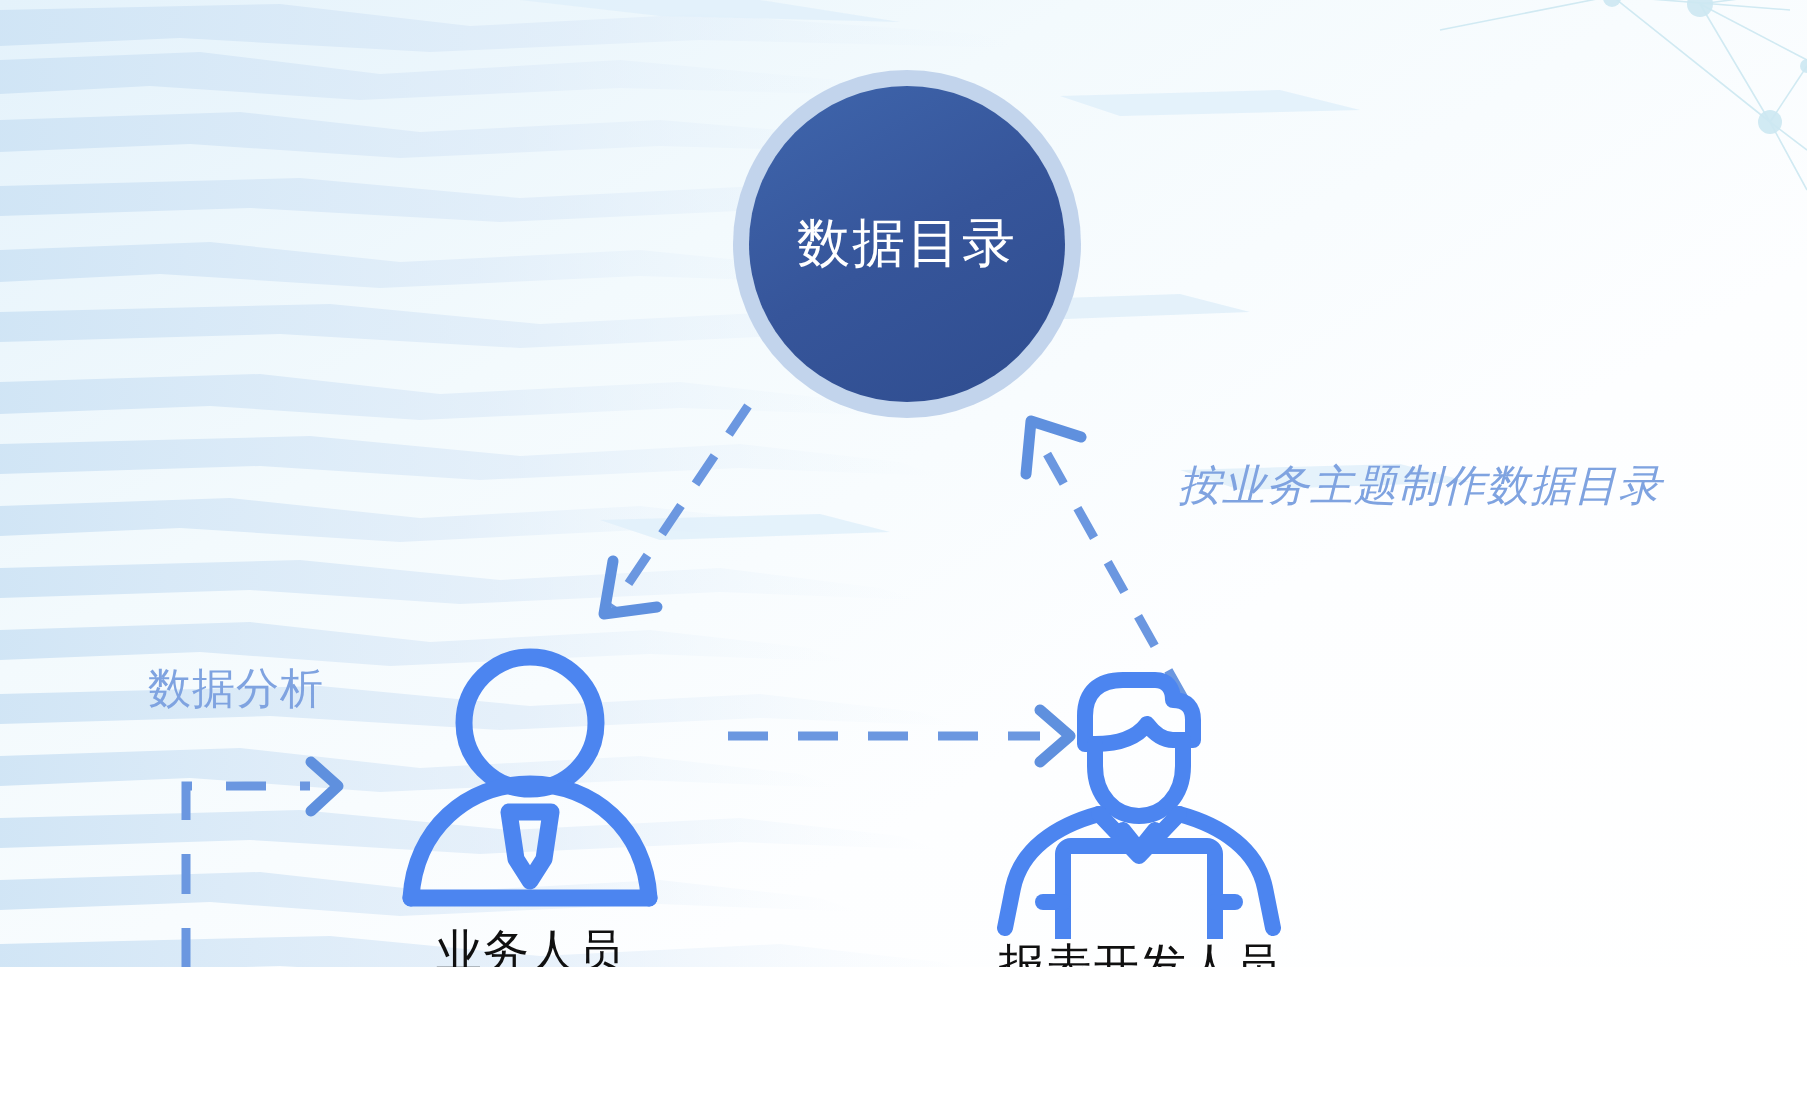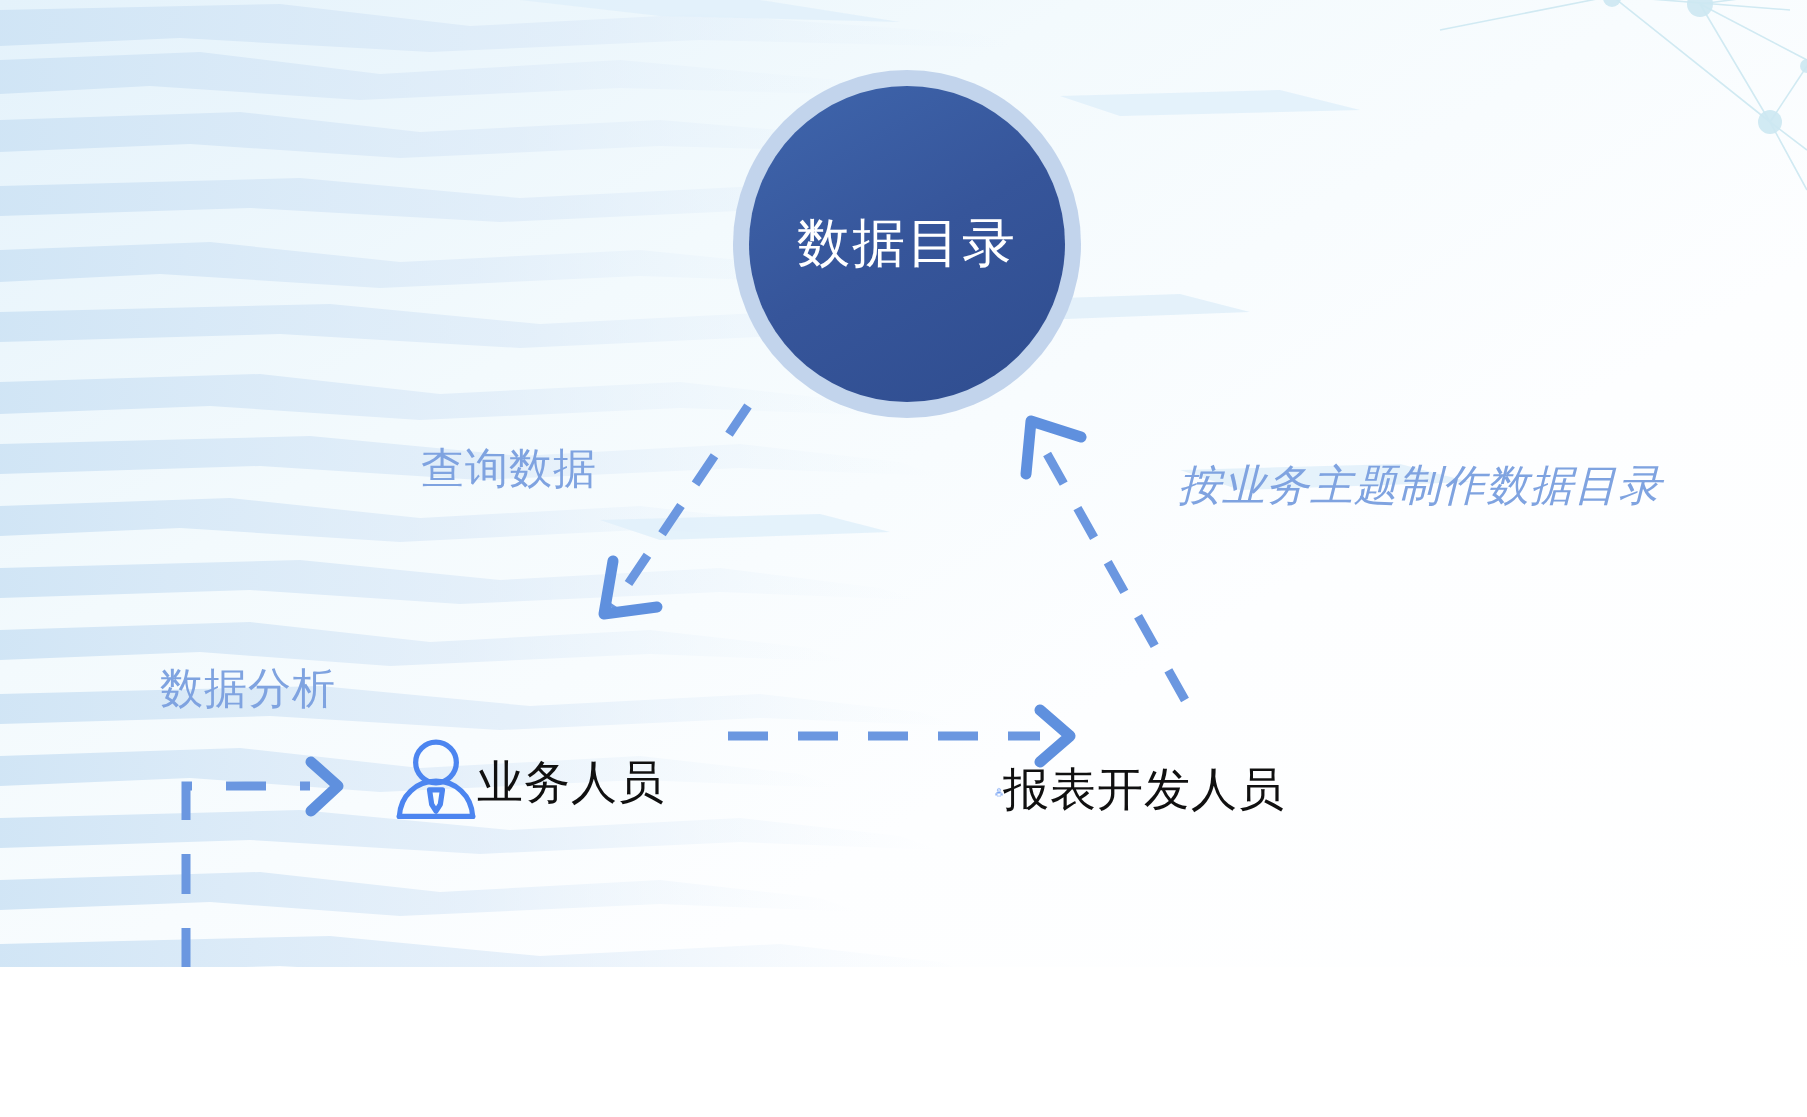--- a/index.html
+++ b/index.html
@@ -57,21 +57,21 @@
     color: #7fa3e0;
     font-size: 43px;
     white-space: nowrap;
     letter-spacing: 1px;
   }
 
   .actor {
     position: absolute;
     z-index: 4;
     display: flex;
-    flex-direction: row;
+    flex-direction: column;
     align-items: center;
   }
   .actor-label {
     color: #101010;
     font-size: 46px;
     letter-spacing: 1px;
     white-space: nowrap;
     margin-top: 6px;
   }
 </style>
@@ -172,27 +172,26 @@
       <polyline points="311,762 338,786 311,811"></polyline>
     </g>
   </svg>
 
   <div class="node-circle node-ring" style="left:733px; top:70px; width:348px; height:348px;">
     <div class="node-core" style="left:16px; top:16px; width:316px; height:316px;">
       <span class="node-label">数据目录</span>
     </div>
   </div>
 
-  <div class="edge-label" style="left:421px; top:440px;">查询数据</div>
 
 
 
   <div class="edge-label" style="left:1178px; top:457px;font-style:italic;">按业务主题制作数据目录</div>
 
-  <div class="edge-label" style="left:160px; top:660px;">数据分析</div>
+  <div class="edge-label" style="left:148px; top:660px;">数据分析</div>
 
   <div class="actor" style="left:395px; top:645px; width:270px;">
     <svg width="266" height="270" viewBox="0 0 266 270" aria-hidden="true">
       <g stroke="#4c85f0" stroke-width="17" fill="none" stroke-linecap="round" stroke-linejoin="round">
         <circle cx="133" cy="78" r="66"></circle>
         <path d="M 14 253 C 18 184, 70 139, 133 139 C 196 139, 248 184, 252 253"></path>
         <line x1="14" y1="253" x2="252" y2="253"></line>
         <path d="M 112 167 L 154 167 L 147 214 L 133 236 L 119 214 Z"></path>
       </g>
     </svg>

